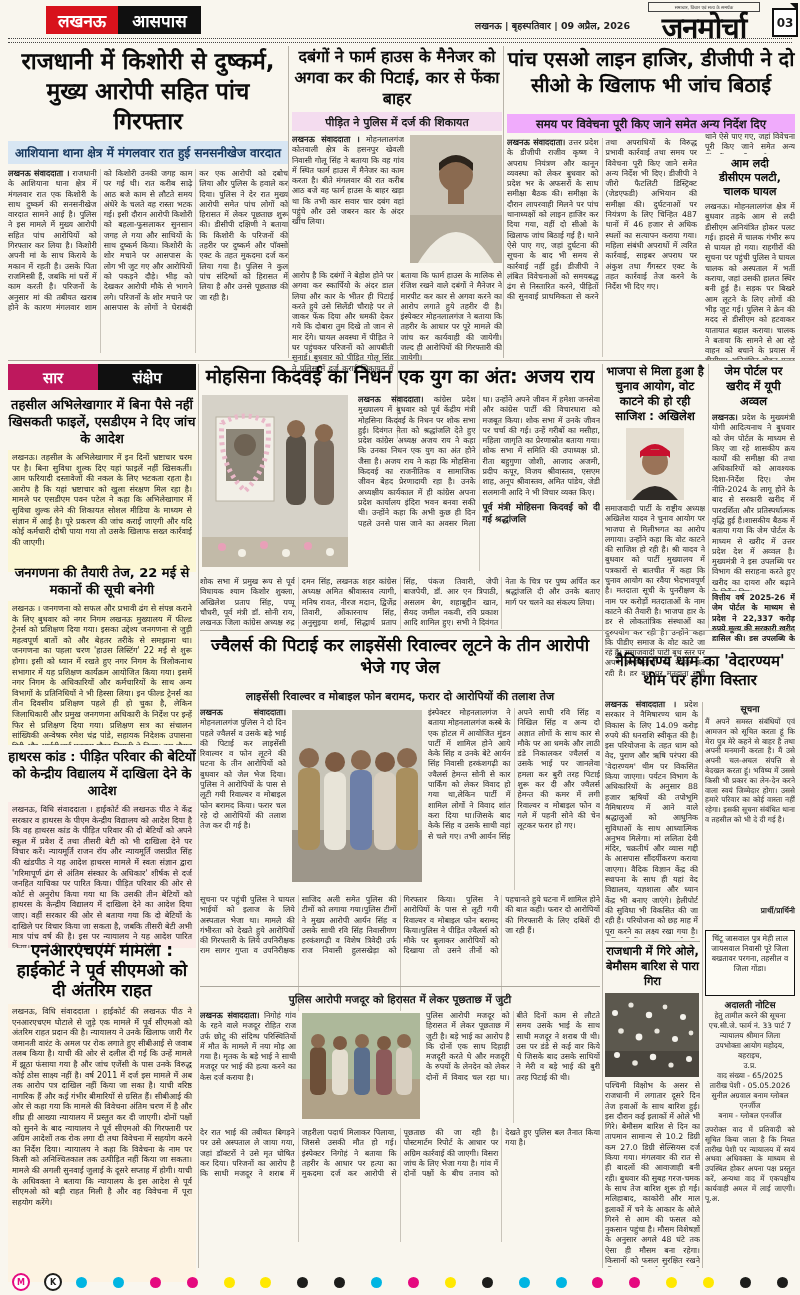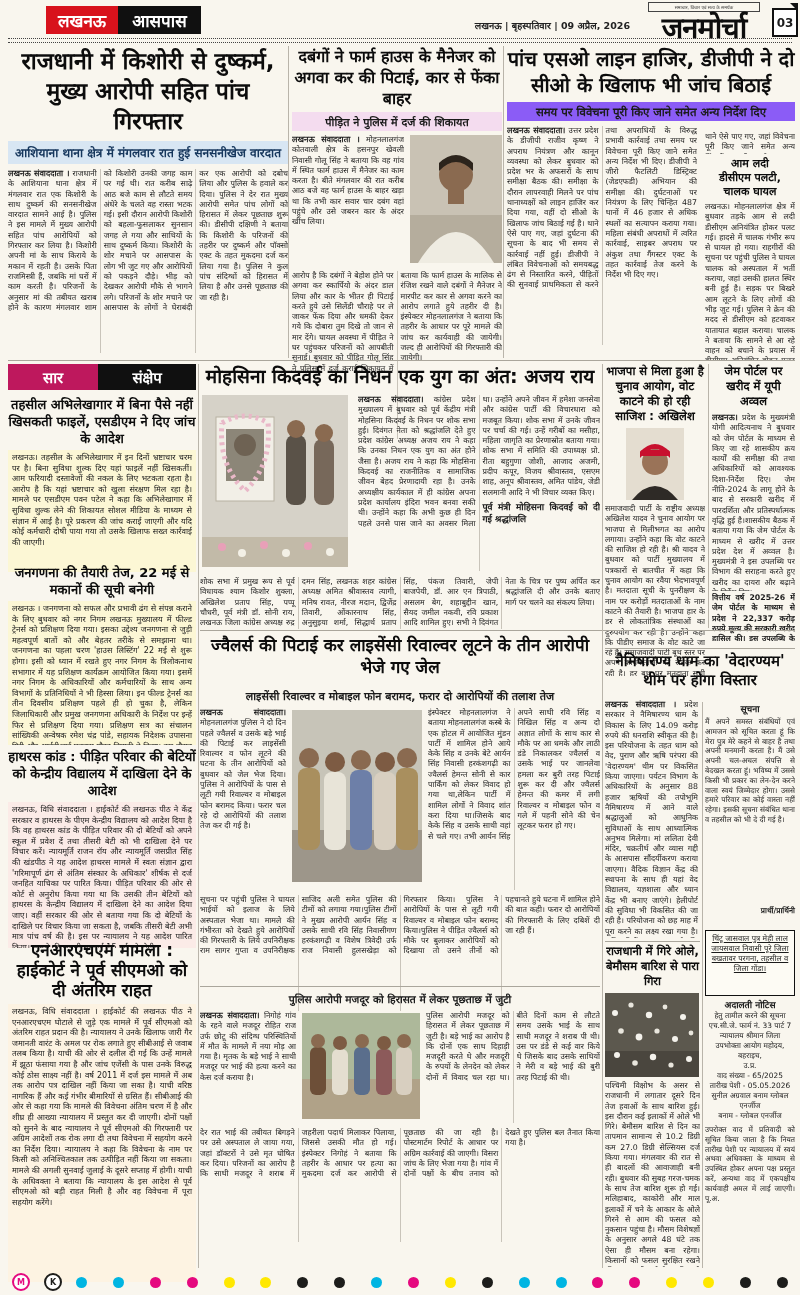--- a/index.html
+++ b/index.html
@@ -98,21 +98,21 @@
         </svg>
       </div>
     </div>
     <div class="body cols2" style="margin-top:4px;height:168px;">
       <span>आरोप है कि दबंगों ने बेहोश होने पर अगवा कर स्कार्पियो के अंदर डाल लिया और कार के भीतर ही पिटाई करते हुये उसे सिलेंडी चौराहे पर ले जाकर फेंक दिया और धमकी देकर गये कि दोबारा तुम दिखे तो जान से मार देंगे। घायल अवस्था में पीड़ित ने घर पहुंचकर परिजनों को आपबीती सुनाई। बुधवार को पीड़ित गोलू सिंह ने पुलिस में दर्ज कराई शिकायत में बताया कि फार्म हाउस के मालिक से रंजिश रखने वाले दबंगों ने मैनेजर ने मारपीट कर कार से अगवा करने का आरोप लगाते हुये तहरीर दी है। इंस्पेक्टर मोहनलालगंज ने बताया कि तहरीर के आधार पर पूरे मामले की जांच कर कार्यवाही की जायेगी। जल्द ही आरोपियों की गिरफ्तारी की जायेगी।</span>
     </div>
   </div>
 
   <div class="abs" style="left:507px;top:46px;width:288px;">
     <div class="headline" style="font-size:20px;line-height:26px;">पांच एसओ लाइन हाजिर, डीजीपी ने दो सीओ के खिलाफ भी जांच बिठाई</div>
-    <div class="subbar" style="margin-top:4px;background:#8b5cf6;font-size:11.5px;padding:2px;">समय पर विवेचना पूरी किए जाने समेत अन्य निर्देश दिए</div>
+    <div class="subbar" style="margin-top:16px;background:#f0abfc;font-size:11.5px;padding:2px;">समय पर विवेचना पूरी किए जाने समेत अन्य निर्देश दिए</div>
     <div class="body cols2" style="margin-top:5px;width:190px;height:219px;">
       <span class="byline">लखनऊ संवाददाता।</span>
       <span>उत्तर प्रदेश के डीजीपी राजीव कृष्ण ने अपराध नियंत्रण और कानून व्यवस्था को लेकर बुधवार को प्रदेश भर के अफसरों के साथ समीक्षा बैठक की। समीक्षा के दौरान लापरवाही मिलने पर पांच थानाध्यक्षों को लाइन हाजिर कर दिया गया, वहीं दो सीओ के खिलाफ जांच बिठाई गई है। थाने ऐसे पाए गए, जहां दुर्घटना की सूचना के बाद भी समय से कार्रवाई नहीं हुई। डीजीपी ने लंबित विवेचनाओं को समयबद्ध ढंग से निस्तारित करने, पीड़ितों की सुनवाई प्राथमिकता से करने तथा अपराधियों के विरुद्ध प्रभावी कार्रवाई तथा समय पर विवेचना पूरी किए जाने समेत अन्य निर्देश भी दिए। डीजीपी ने जीरो फैटलिटी डिस्ट्रिक्ट (जेडएफडी) अभियान की समीक्षा की। दुर्घटनाओं पर नियंत्रण के लिए चिन्हित 487 थानों में 46 हजार से अधिक स्थलों का सत्यापन कराया गया। महिला संबंधी अपराधों में त्वरित कार्रवाई, साइबर अपराध पर अंकुश तथा गैंगस्टर एक्ट के तहत कार्रवाई तेज करने के निर्देश भी दिए गए।</span>
     </div>
   </div>
 
   <div class="abs" style="left:705px;top:132px;width:90px;">
     <div class="body" style="height:22px;">
       <span>थाने ऐसे पाए गए, जहां विवेचना पूरी किए जाने समेत अन्य बिंदुओं पर समीक्षा हुई।</span>
     </div>
@@ -249,21 +249,21 @@
   <div class="abs body" style="left:605px;top:700px;width:93px;height:238px;">
     <span class="byline">लखनऊ संवाददाता ।</span>
     <span>प्रदेश सरकार ने नैमिषारण्य धाम के विकास के लिए 14.09 करोड़ रुपये की धनराशि स्वीकृत की है। इस परियोजना के तहत धाम को वेद, पुराण और ऋषि परंपरा की 'वेदारण्यम' थीम पर विकसित किया जाएगा। पर्यटन विभाग के अधिकारियों के अनुसार 88 हजार ऋषियों की तपोभूमि नैमिषारण्य में आने वाले श्रद्धालुओं को आधुनिक सुविधाओं के साथ आध्यात्मिक अनुभव मिलेगा। मां ललिता देवी मंदिर, चक्रतीर्थ और व्यास गद्दी के आसपास सौंदर्यीकरण कराया जाएगा। वैदिक विज्ञान केंद्र की स्थापना के साथ ही यहां वेद विद्यालय, यज्ञशाला और ध्यान केंद्र भी बनाए जाएंगे। हेलीपोर्ट की सुविधा भी विकसित की जा रही है। परियोजना को छह माह में पूरा करने का लक्ष्य रखा गया है। अधिकारियों का कहना है कि इससे धार्मिक पर्यटन को बढ़ावा मिलेगा और स्थानीय लोगों को रोजगार के अवसर मिलेंगे। ऐतिहासिक लाल इमली कारखाने को दोबारा शुरू कराने का भरोसा भी जताया गया है।</span>
   </div>
 
   <div class="abs" style="left:705px;top:702px;width:90px;">
     <div class="notice-title">सूचना</div>
     <div class="notice-body" style="height:188px;overflow:hidden;margin-top:2px;">मैं अपने समस्त संबंधियों एवं आमजन को सूचित करता हूं कि मेरा पुत्र मेरे कहने से बाहर है तथा अपनी मनमानी करता है। मैं उसे अपनी चल-अचल संपत्ति से बेदखल करता हूं। भविष्य में उससे किसी भी प्रकार का लेन-देन करने वाला स्वयं जिम्मेदार होगा। उससे हमारे परिवार का कोई वास्ता नहीं रहेगा। इसकी सूचना संबंधित थाना व तहसील को भी दे दी गई है।</div>
     <div class="notice-sign">प्रार्थी/प्रार्थिनी</div>
   </div>
-  <div class="abs boxed" style="left:705px;top:930px;width:82px;height:58px;overflow:hidden;text-decoration:underline;">चिंटू जासवाल पुत्र मेही लाल जायसवाल निवासी पूरे जिला बखतावर परगना, तहसील व जिला गोंडा।</div>
+  <div class="abs boxed" style="left:705px;top:930px;width:82px;height:58px;overflow:hidden;">चिंटू जासवाल पुत्र मेही लाल जायसवाल निवासी पूरे जिला बखतावर परगना, तहसील व जिला गोंडा।</div>
   <div class="abs" style="left:705px;top:998px;width:90px;">
     <div class="notice-title">अदालती नोटिस</div>
     <div>
         <div class="court-line">हेतु तामील करने की सूचना</div>
         <div class="court-line">एच.सी.जे. फार्म नं. 33 पार्ट 7</div>
         <div class="court-line">न्यायालय श्रीमान जिला</div>
         <div class="court-line">उपभोक्ता आयोग महोदय, बहराइच,</div>
         <div class="court-line">उ.प्र.</div>
         <div class="court-line">वाद संख्या - 65/2025</div>
         <div class="court-line">तारीख पेशी - 05.05.2026</div>

